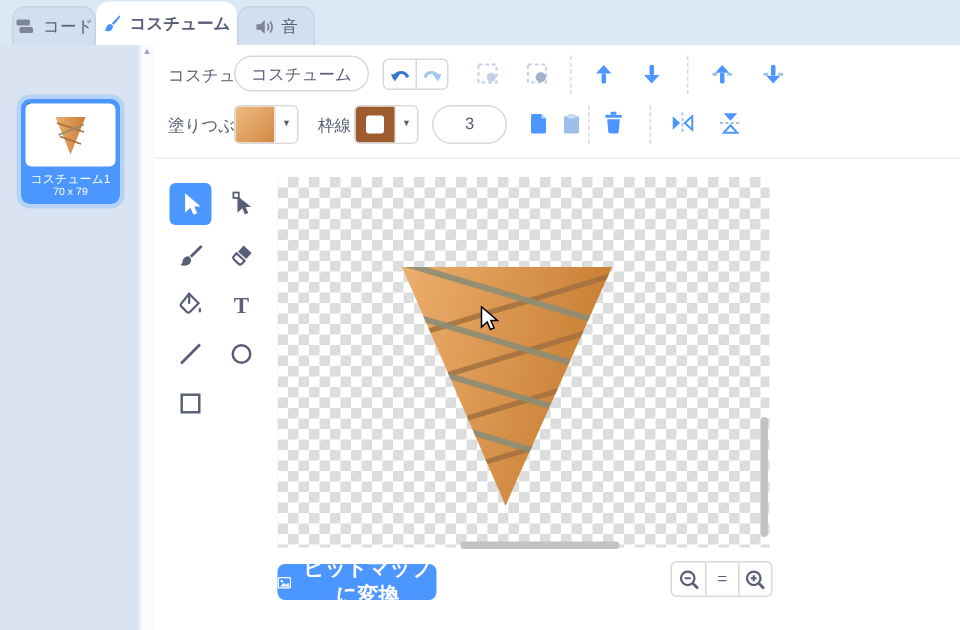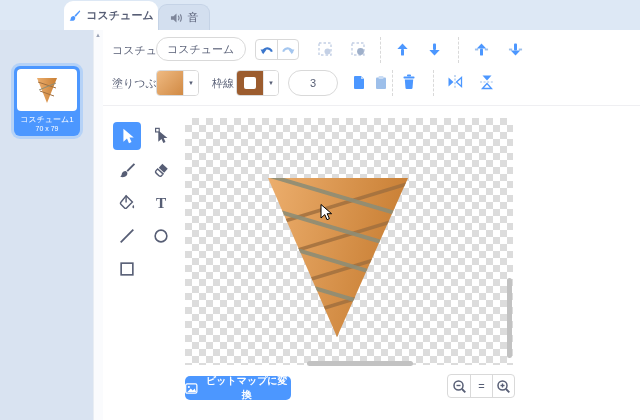--- a/index.html
+++ b/index.html
@@ -63,32 +63,39 @@
             background-image:
               linear-gradient(45deg,#dcdcdc 25%,transparent 25%,transparent 75%,#dcdcdc 75%),
               linear-gradient(45deg,#dcdcdc 25%,transparent 25%,transparent 75%,#dcdcdc 75%);
             background-size:14px 14px; background-position:0 0,7px 7px; }
   .h-thumb { position:absolute; left:122px; top:243px; width:106px; height:5px; background:#c2c2c2; border-radius:3px; }
   .v-thumb { position:absolute; left:322px; top:160px; width:5px; height:80px; background:#c2c2c2; border-radius:3px; }
   .cursor-arrow { position:absolute; left:135px; top:86px; }
 
   
   .convert-btn { position:absolute; left:82px; top:346px; width:106px; height:24px; background:#4c97ff; border:none;
-                 border-radius:5px; color:#fff; font-size:10px; font-weight:bold; display:flex; align-items:center;
+                 border-radius:5px; color:#fff; font-size:14px; font-weight:bold; display:flex; align-items:center;
                  justify-content:center; gap:5px; cursor:pointer; font-family:Liberation Sans, sans-serif; }
   .zoom-group { position:absolute; left:344px; top:344px; height:24px; display:flex; border:1px solid #d9d9d9; border-radius:4px; background:#fff; }
   .zoom-group .zcell { width:22px; height:22px; display:flex; align-items:center; justify-content:center; cursor:pointer; color:#575e75; font-size:11px; }
   .zoom-group .zcell + .zcell { border-left:1px solid #d9d9d9; }
 </style>
 </head>
 <body>
 
 <div id="app">
 
   <div class="tabbar">
+    <div class="tab tab-inactive tab-code">
+      <svg width="14" height="12" viewBox="0 0 14 12">
+        <rect x="1" y="1" width="9" height="4" rx="1" fill="#7d8599"></rect>
+        <rect x="3" y="6" width="9" height="4" rx="1" fill="#7d8599"></rect>
+      </svg>
+      <span>コード</span>
+    </div>
     <div class="tab tab-active tab-costumes">
       <svg width="13" height="13" viewBox="0 0 16 16">
         <path d="M14.5 1.5 L8 8 L9.5 9.5 L15 3 Z" fill="#4c97ff"></path>
         <path d="M7.2 8.6 C5 8.6 3.4 10 3.2 12.6 C3.1 13.4 2.6 13.8 2 14 C3.6 14.9 6.6 14.9 8 13.4 C9.1 12.2 9.1 10 8.6 9.4 Z" fill="#4c97ff"></path>
       </svg>
       <span>コスチューム</span>
     </div>
     <div class="tab tab-inactive tab-sounds">
       <svg width="13" height="12" viewBox="0 0 14 13">
         <polygon points="1,4.5 3.8,4.5 7,1.5 7,11.5 3.8,8.5 1,8.5" fill="#7d8599"></polygon>

